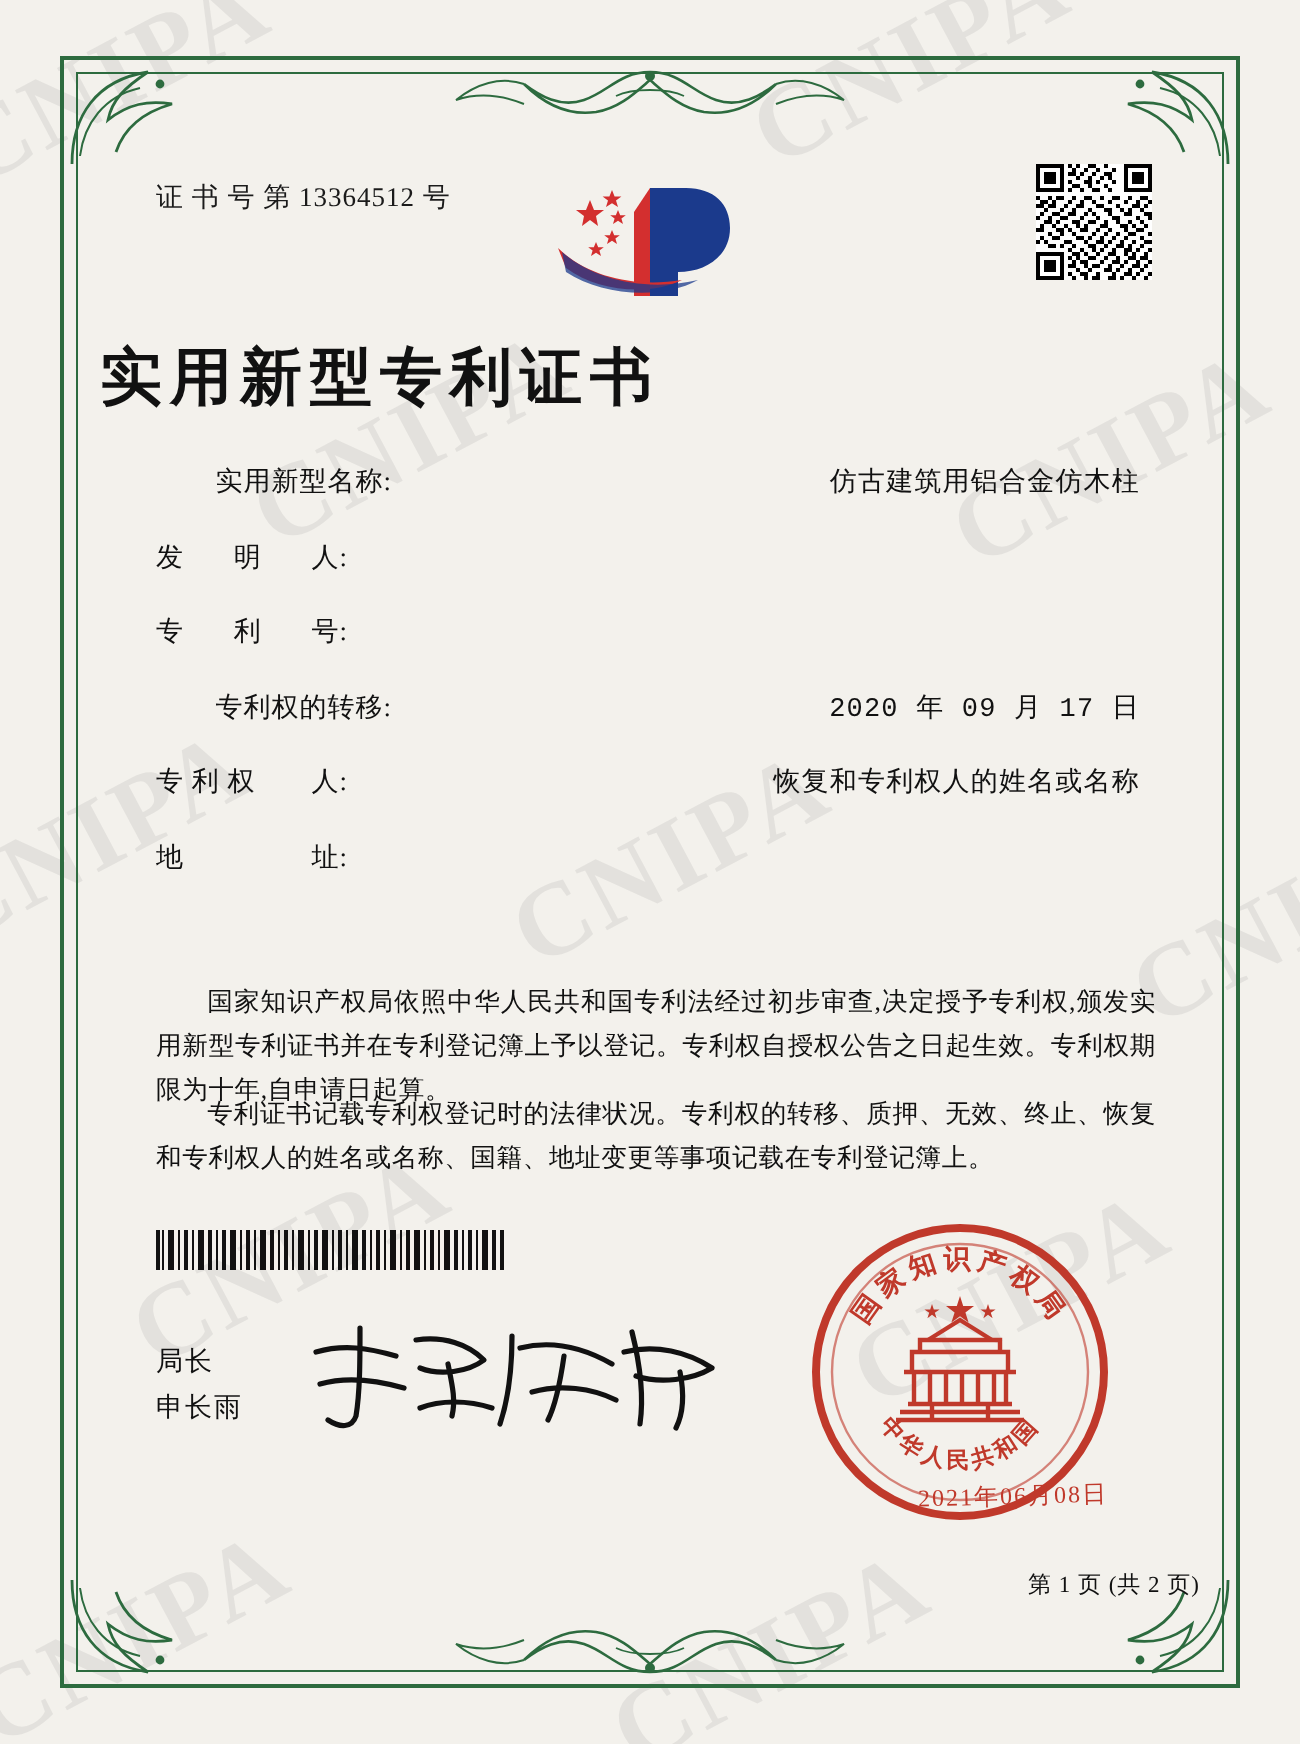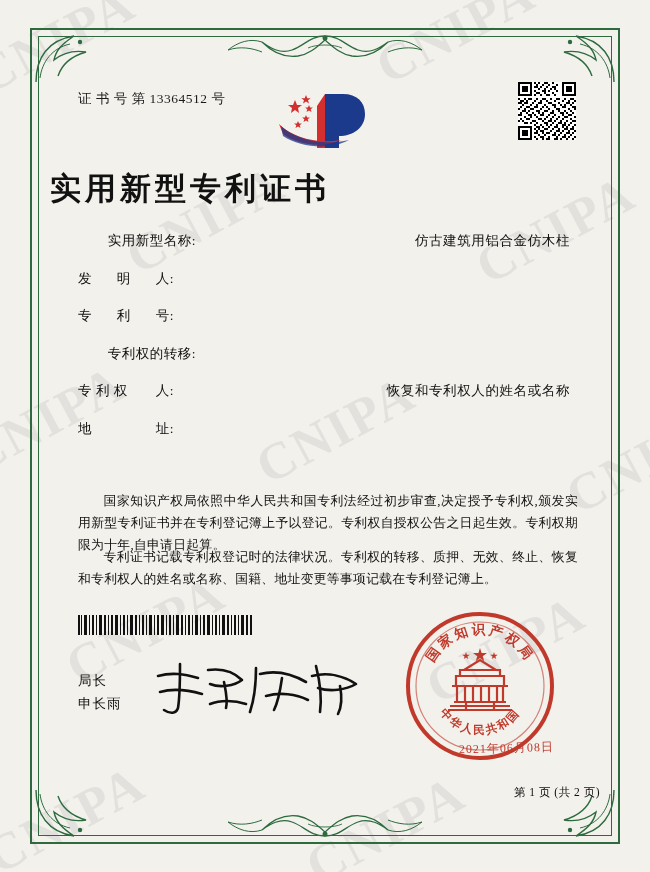--- a/index.html
+++ b/index.html
@@ -578,20 +578,21 @@
       <div class="field-row">
         <div class="field-label spread">
           <span>专</span>
           <span>利</span>
           <span>号:</span>
         </div>
       </div>
 
       <div class="field-row">
         <div class="field-label">专利权的转移:</div>
+        <div class="field-value">2020 年 09 月 17 日</div>
       </div>
 
       <div class="field-row">
         <div class="field-label spread">
           <span>专 利 权</span>
           <span>人:</span>
         </div>
         <div class="field-value">恢复和专利权人的姓名或名称</div>
       </div>
 

